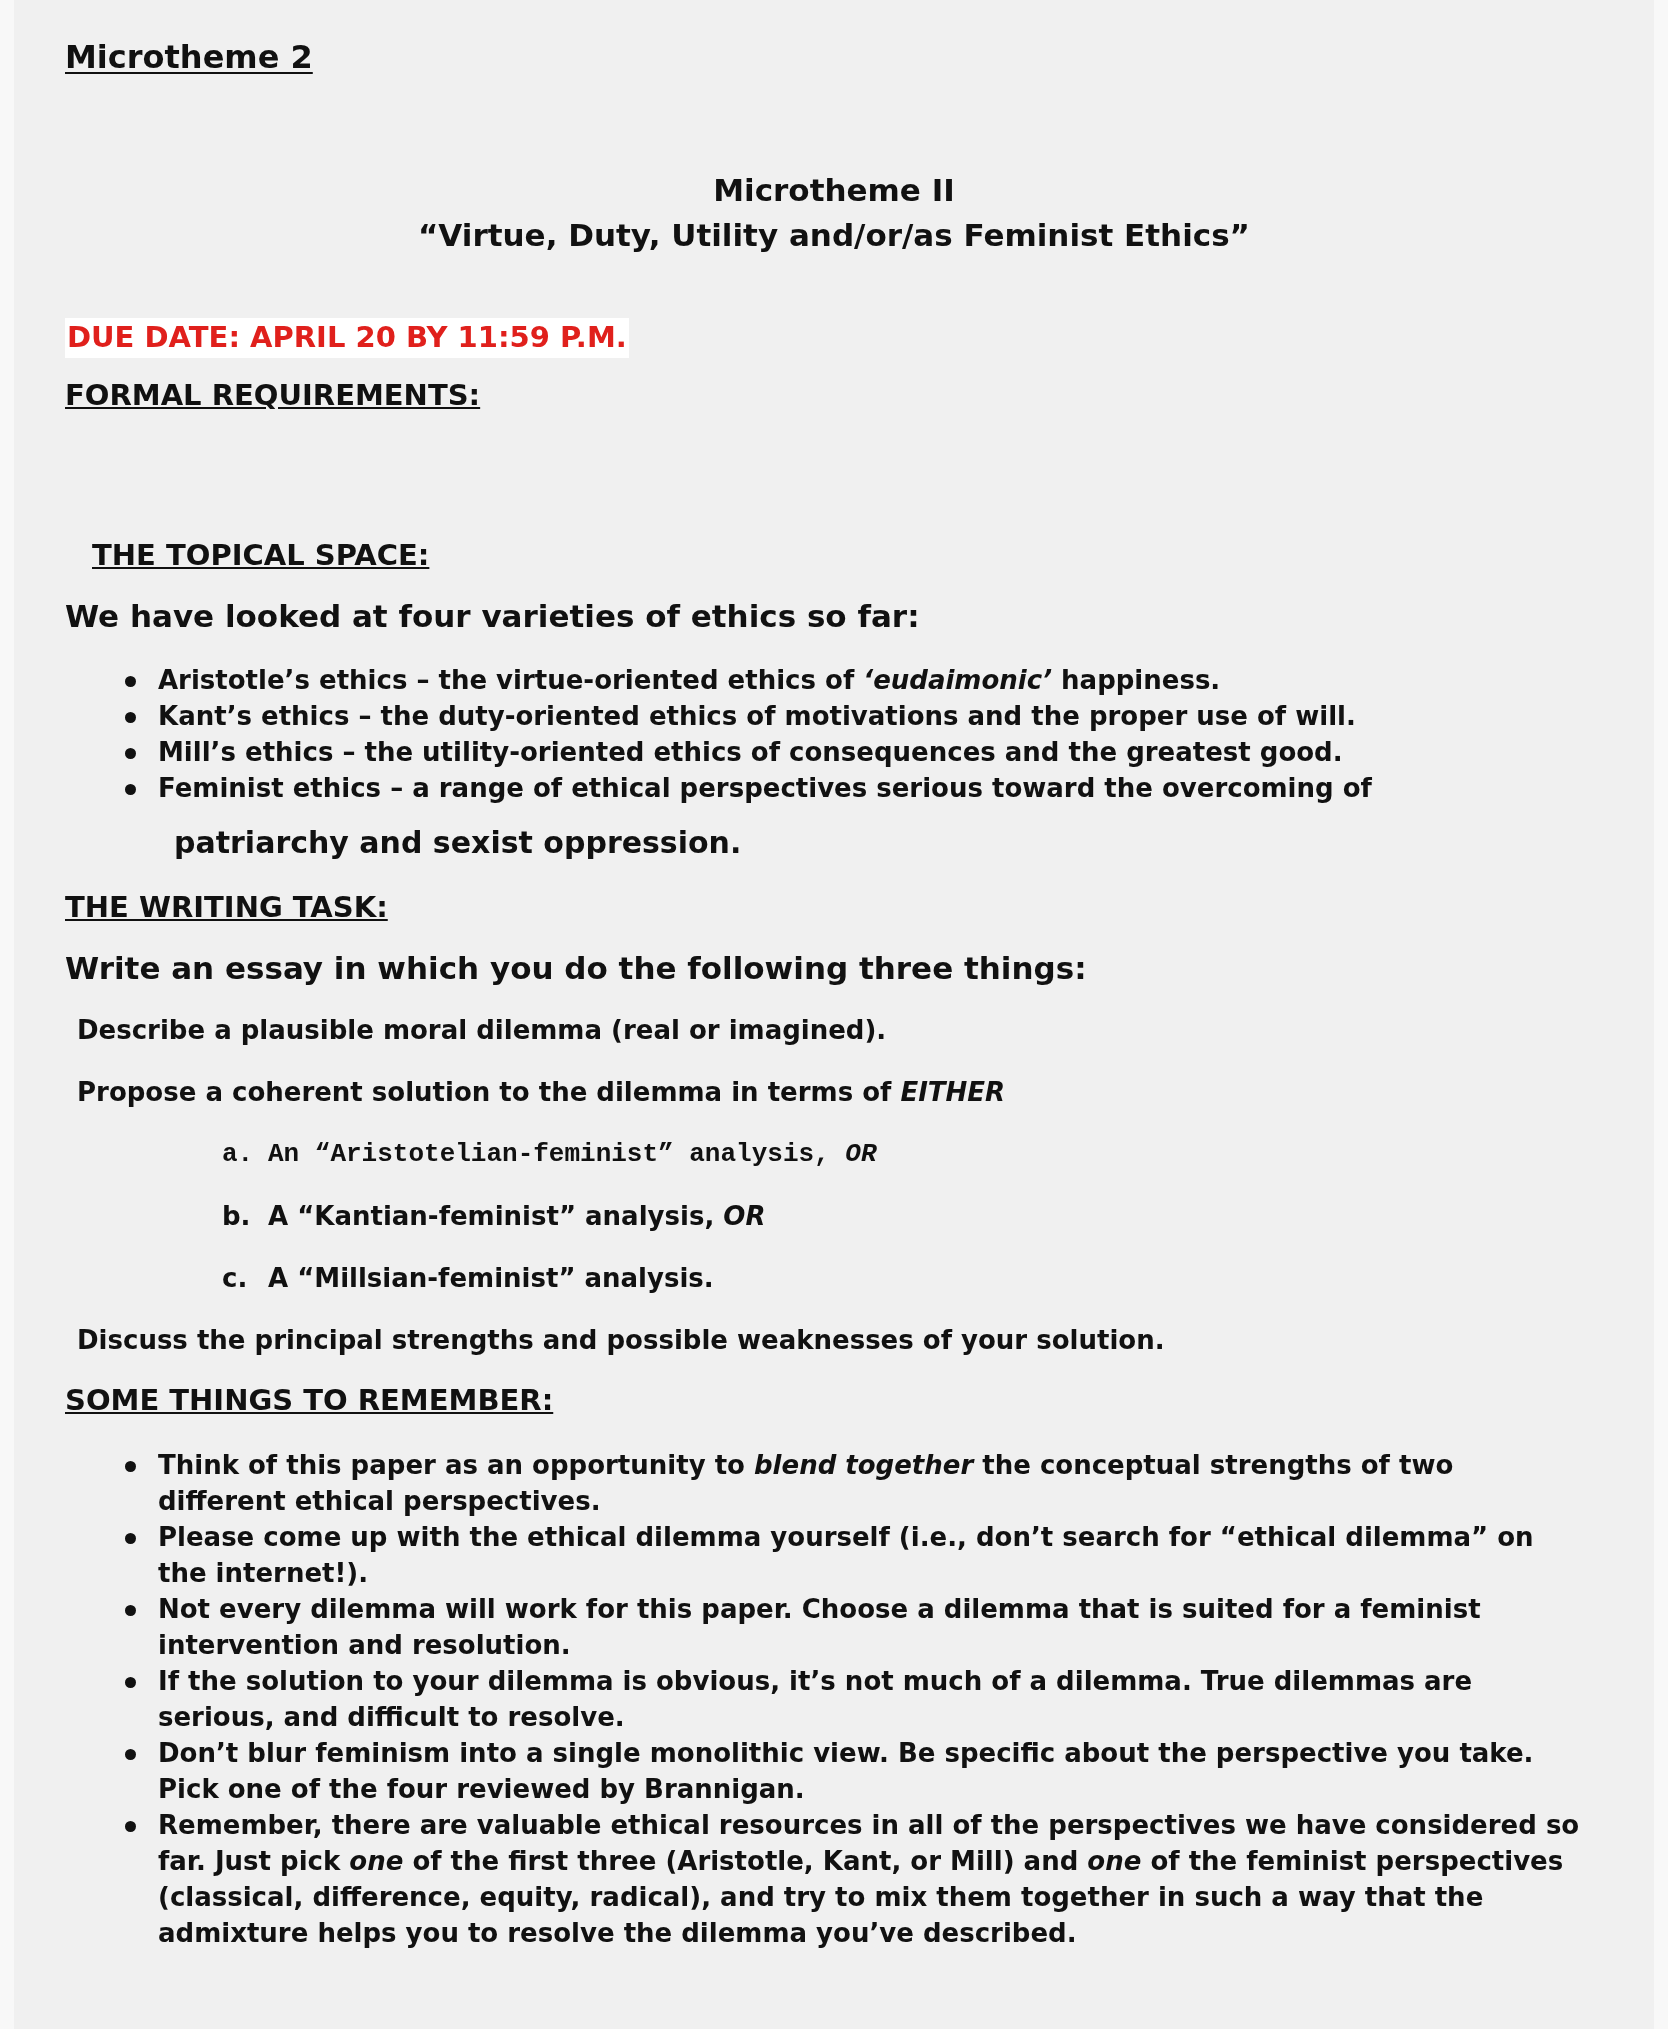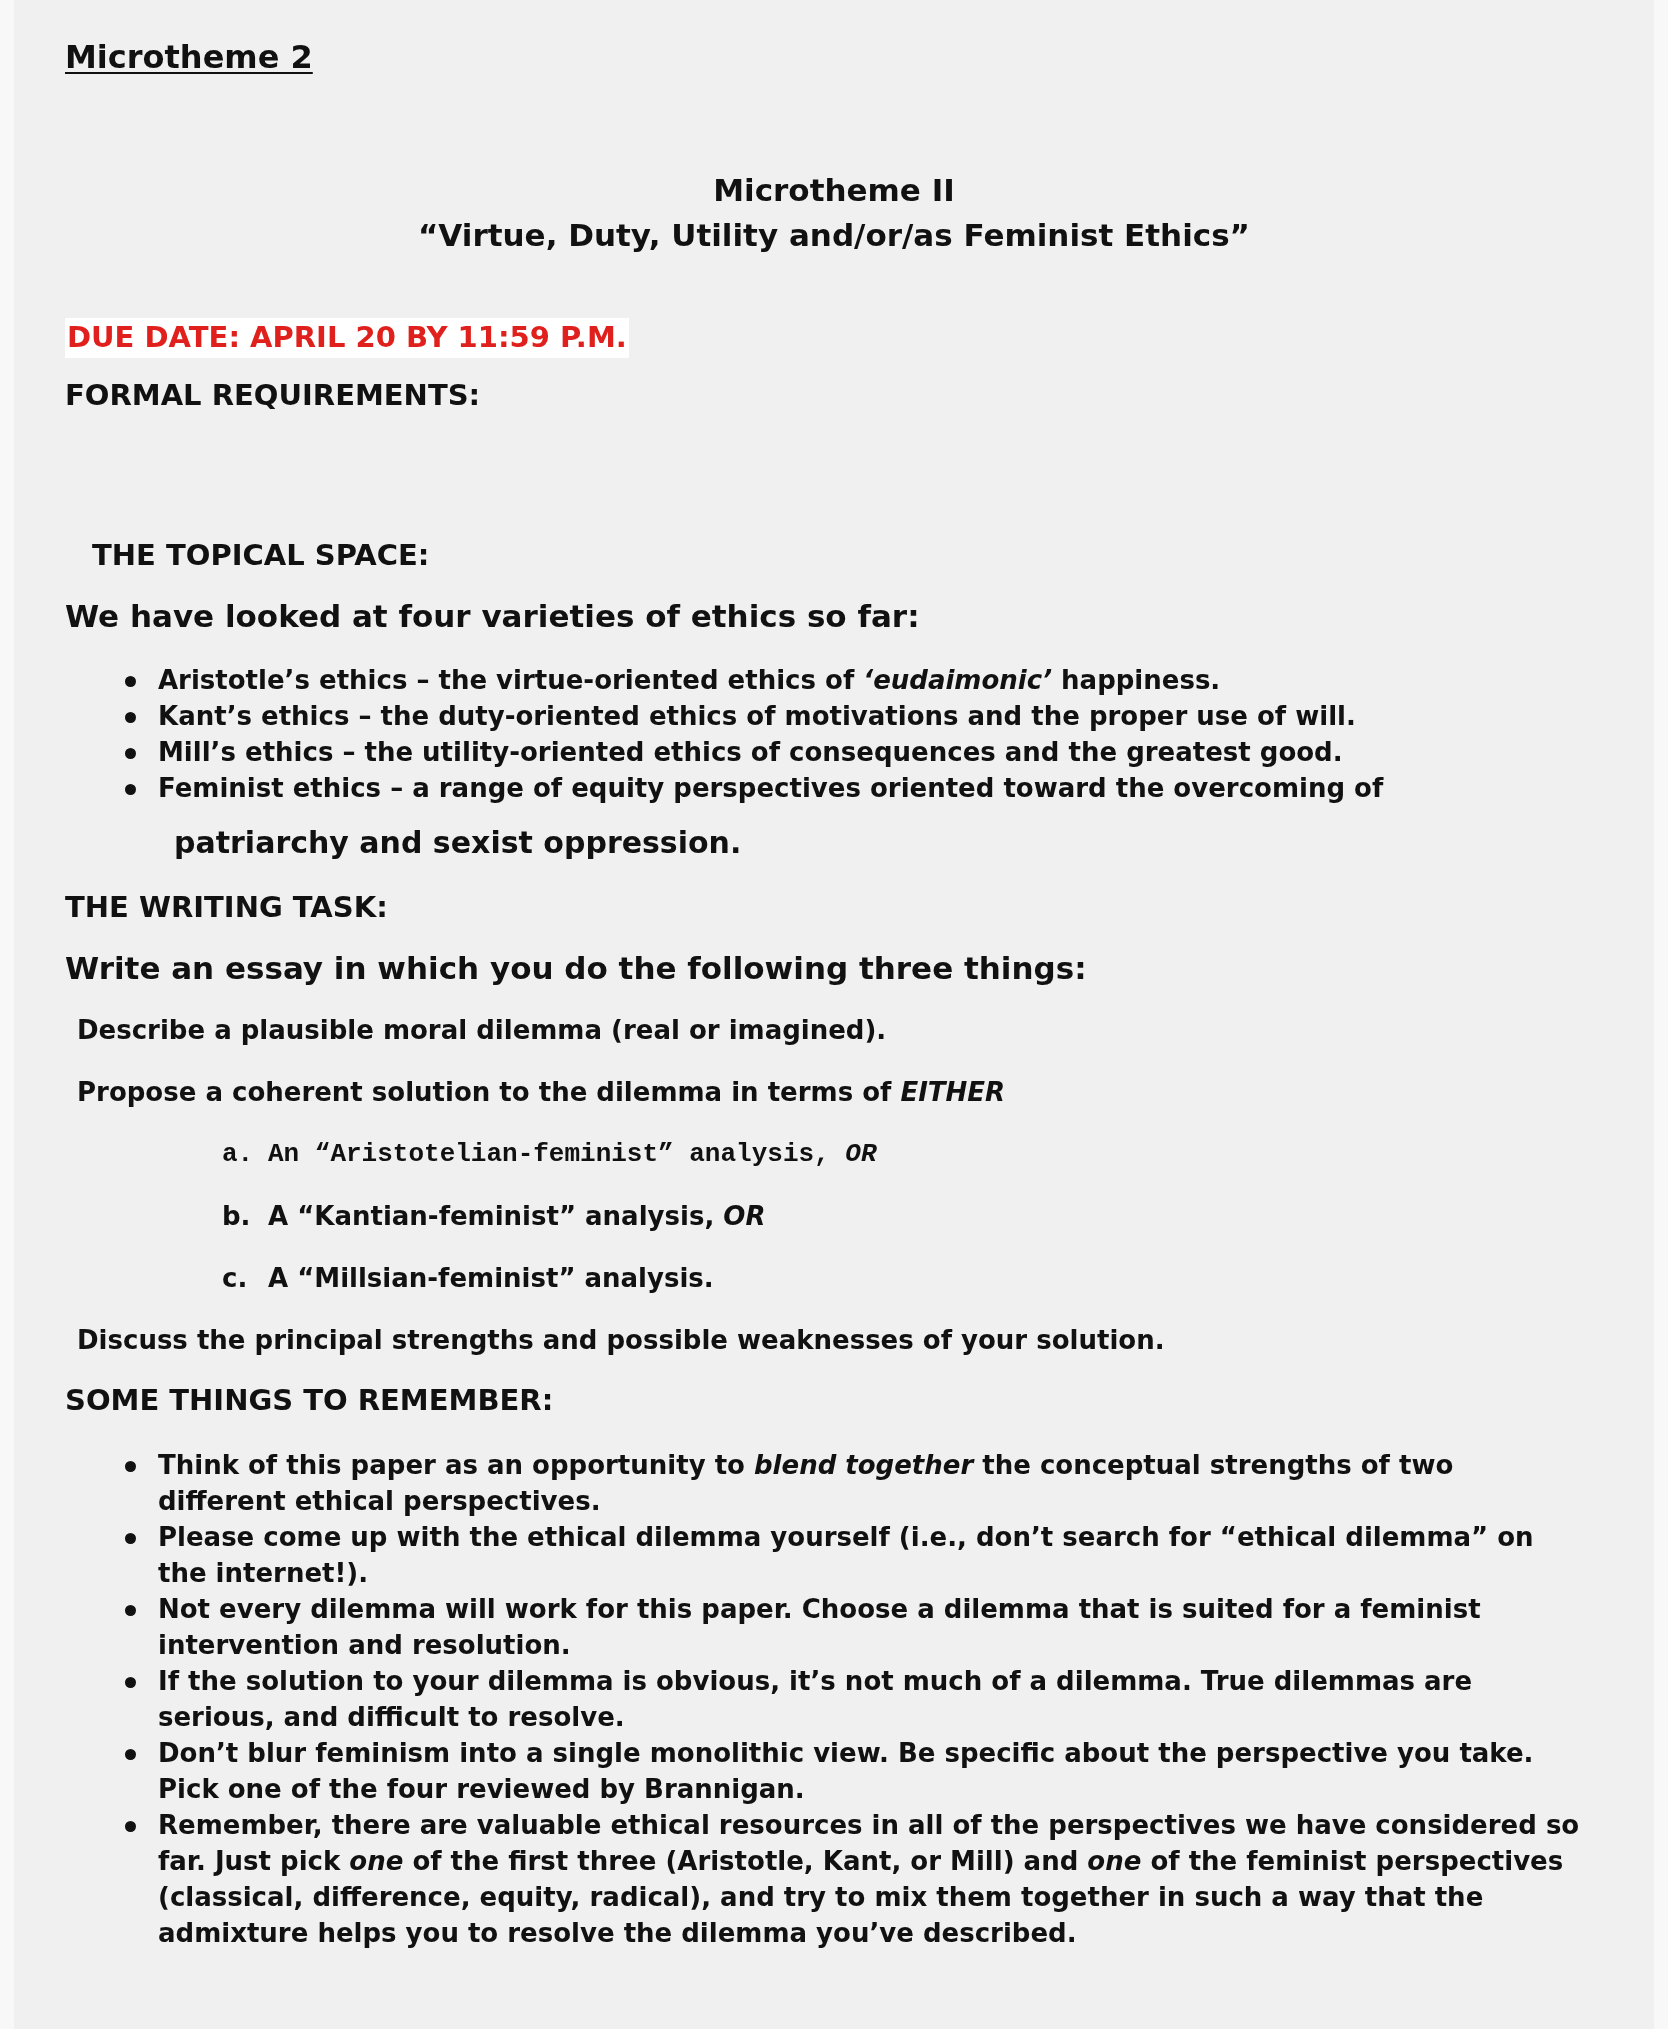--- a/index.html
+++ b/index.html
@@ -16,21 +16,21 @@
   .abs { position: absolute; white-space: nowrap; font-weight: bold; }
   .doc-heading {
     left: 51px; top: 38px; font-size: 32px; text-decoration: underline;
     text-underline-offset: 4px; text-decoration-thickness: 2px;
   }
   .center { left: 0; width: 1640px; text-align: center; font-size: 31px; }
   .due {
     left: 51px; top: 318px; font-size: 29px; color: #e0201c; background: #ffffff;
     padding: 2px 2px 4px 2px;
   }
-  .section { left: 51px; font-size: 29px; }
+  .section { left: 51px; font-size: 29px; text-decoration: underline; }
   .lead { left: 51px; font-size: 31px; }
   .para { left: 36px; font-size: 26px; margin-left: 27px; }
   ul.bul { position: absolute; left: 100px; margin: 0; padding: 0; list-style: none; }
   ul.bul li {
     position: relative; padding-left: 44px; font-size: 26px; font-weight: bold;
     line-height: 36px; white-space: nowrap;
   }
   ul.bul li::before {
     content: ""; position: absolute; left: 11px; top: 14px; width: 11px; height: 11px;
     border-radius: 50%; background: #111;
@@ -54,21 +54,21 @@
   <div class="abs due" style="color: rgb(224, 32, 28); text-align: center;">DUE DATE: APRIL 20 BY 11:59 P.M.</div>
 
   <div class="abs section" style="top:378px;">FORMAL REQUIREMENTS:</div>
 
   <div class="abs section" style="top:538px;margin-left:27px;">THE TOPICAL SPACE:</div>
   <div class="abs lead" style="top:598px;">We have looked at four varieties of ethics so far:</div>
   <ul class="bul" style="top:662px;">
     <li><span>Aristotle’s ethics – the virtue-oriented ethics of </span><i>‘eudaimonic’</i><span> happiness.</span></li>
     <li><span>Kant’s ethics – the duty-oriented ethics of motivations and the proper use of will.</span></li>
     <li><span>Mill’s ethics – the utility-oriented ethics of consequences and the greatest good.</span></li>
-    <li><span>Feminist ethics – a range of equity perspectives oriented toward the overcoming of</span></li>
+    <li><span>Feminist ethics – a range of ethical perspectives serious toward the overcoming of</span></li>
   </ul>
   <div class="abs patri">patriarchy and sexist oppression.</div>
 
   <div class="abs section" style="top:890px;">THE WRITING TASK:</div>
   <div class="abs lead" style="top:950px;">Write an essay in which you do the following three things:</div>
   <div class="abs para" style="top:1015px;">Describe a plausible moral dilemma (real or imagined).</div>
   <div class="abs para" style="top:1077px;"><span>Propose a coherent solution to the dilemma in terms of </span><i>EITHER</i></div>
 
   <div class="abs sub" style="top:1139px;font-family:Liberation Mono, monospace;"><span class="lbl">a.</span><span>An  “Aristotelian-feminist” analysis, </span><i>OR</i></div>
   <div class="abs sub" style="top:1201px;"><span class="lbl">b.</span><span>A “Kantian-feminist” analysis, </span><i>OR</i></div>

